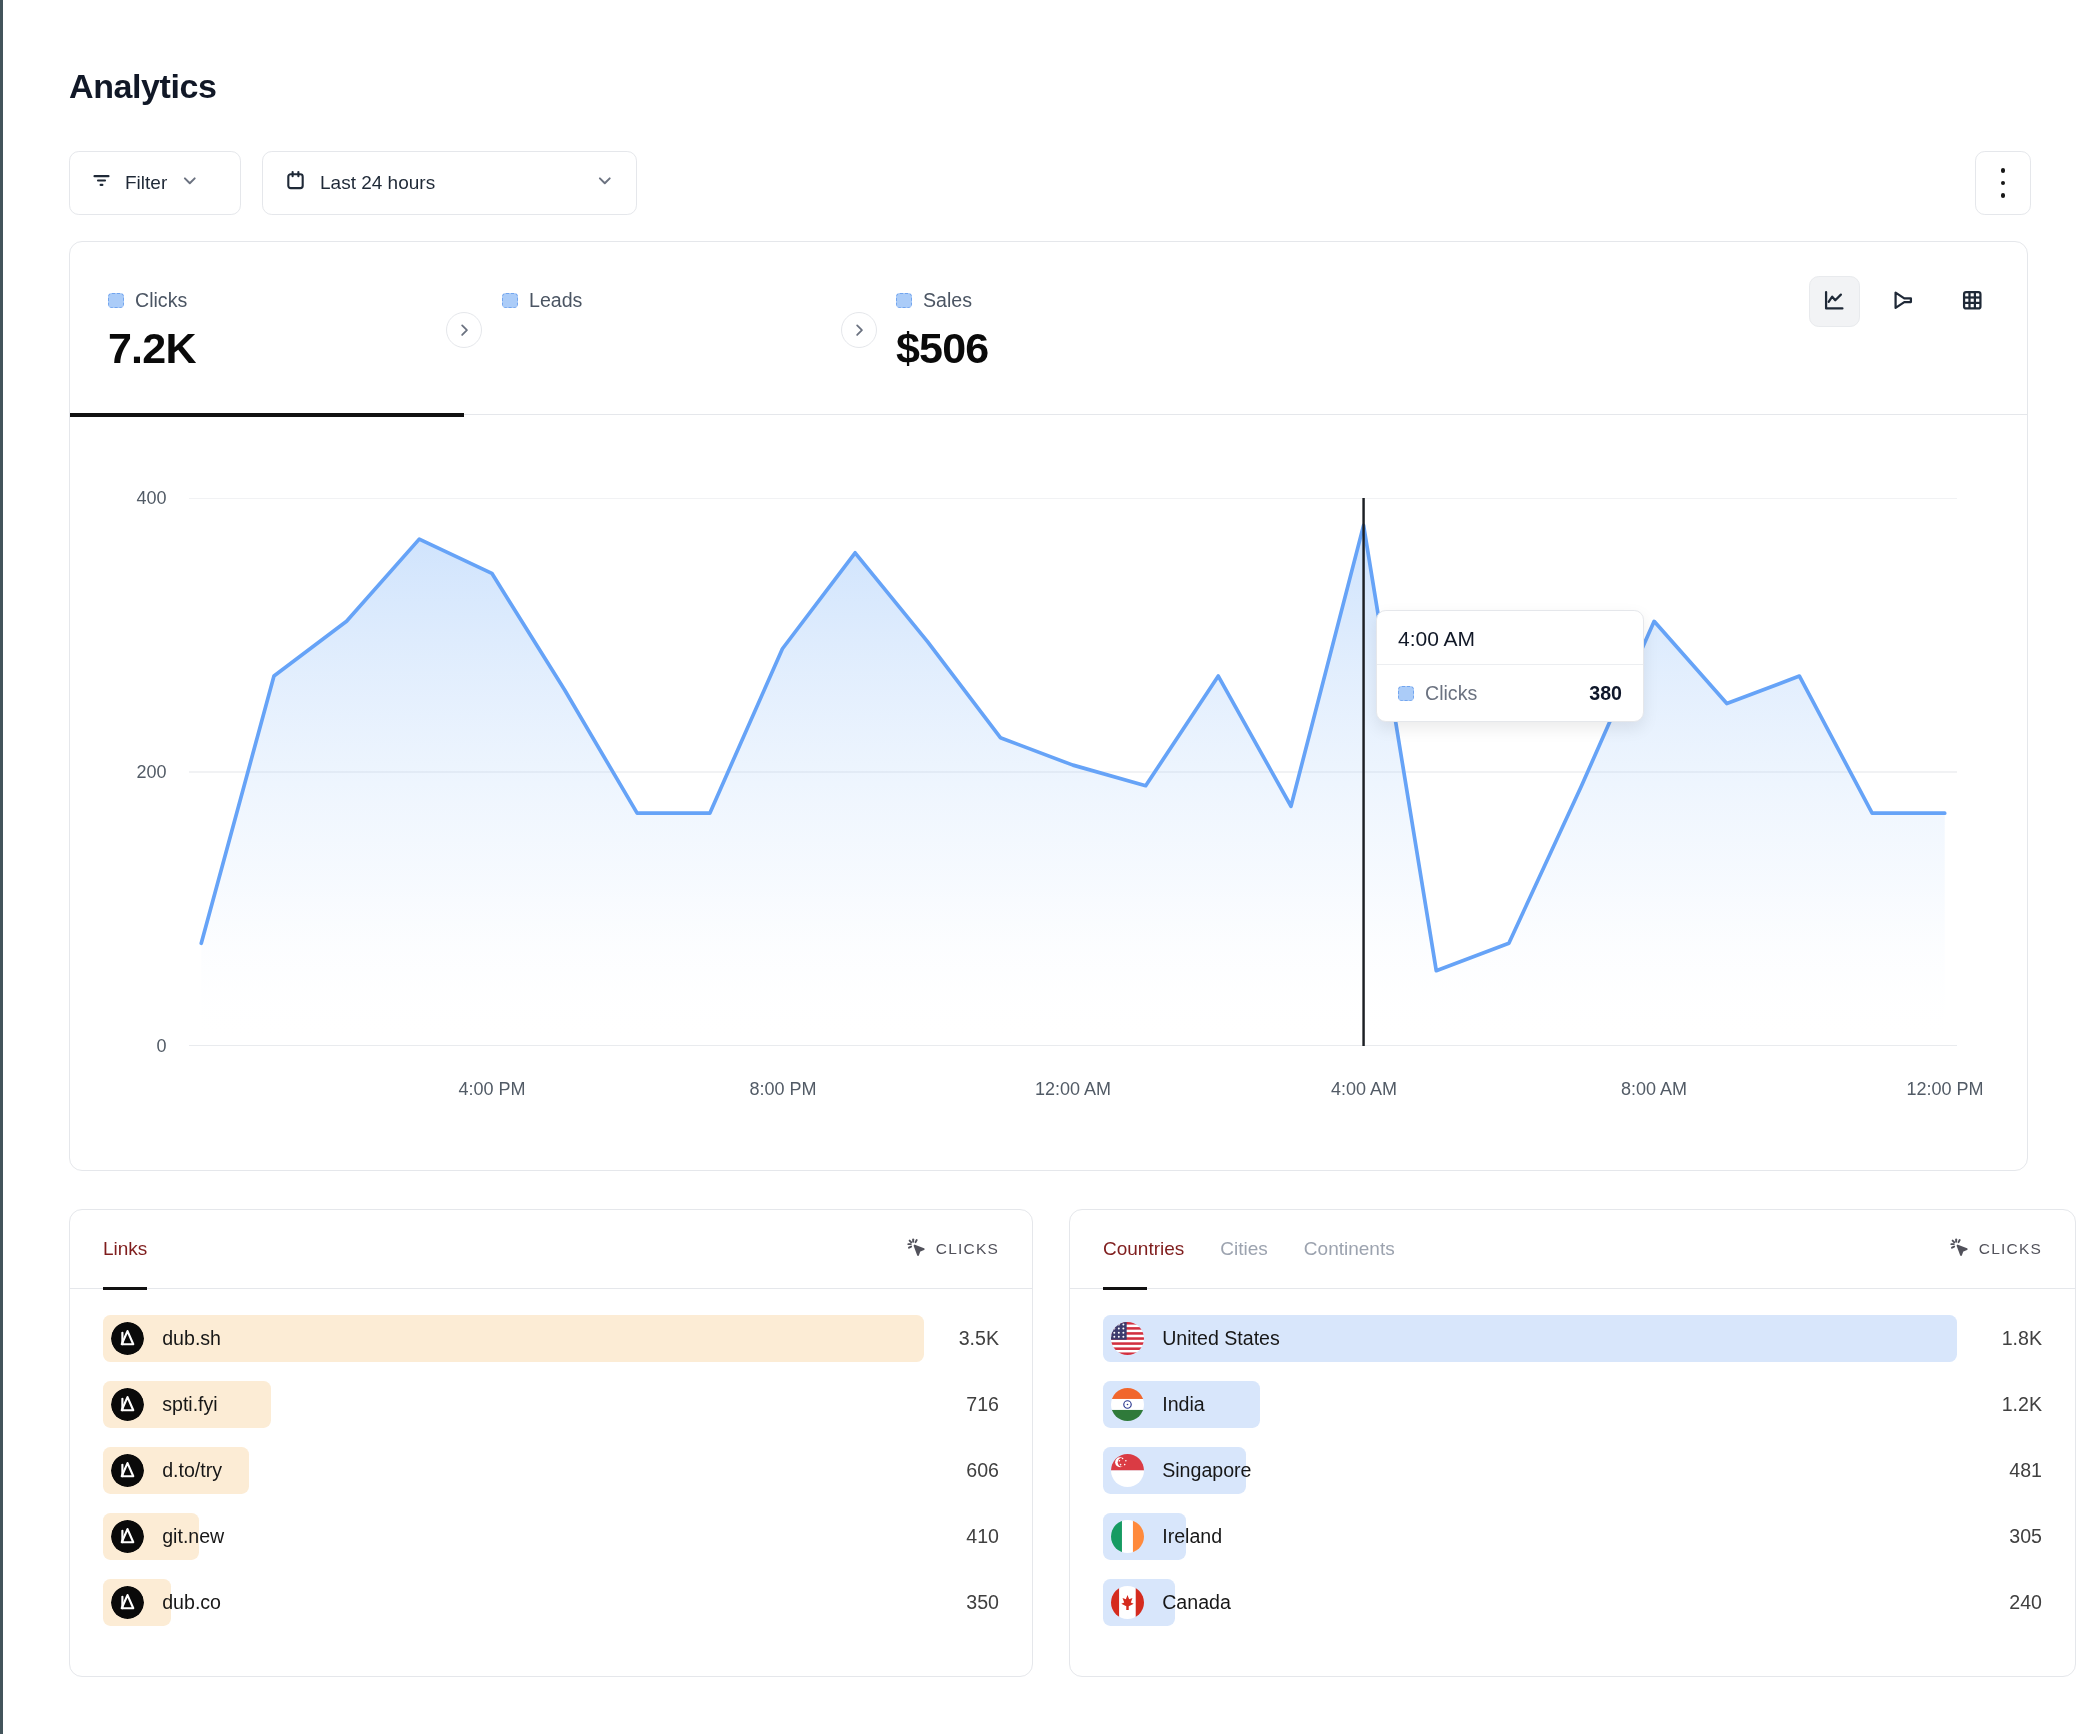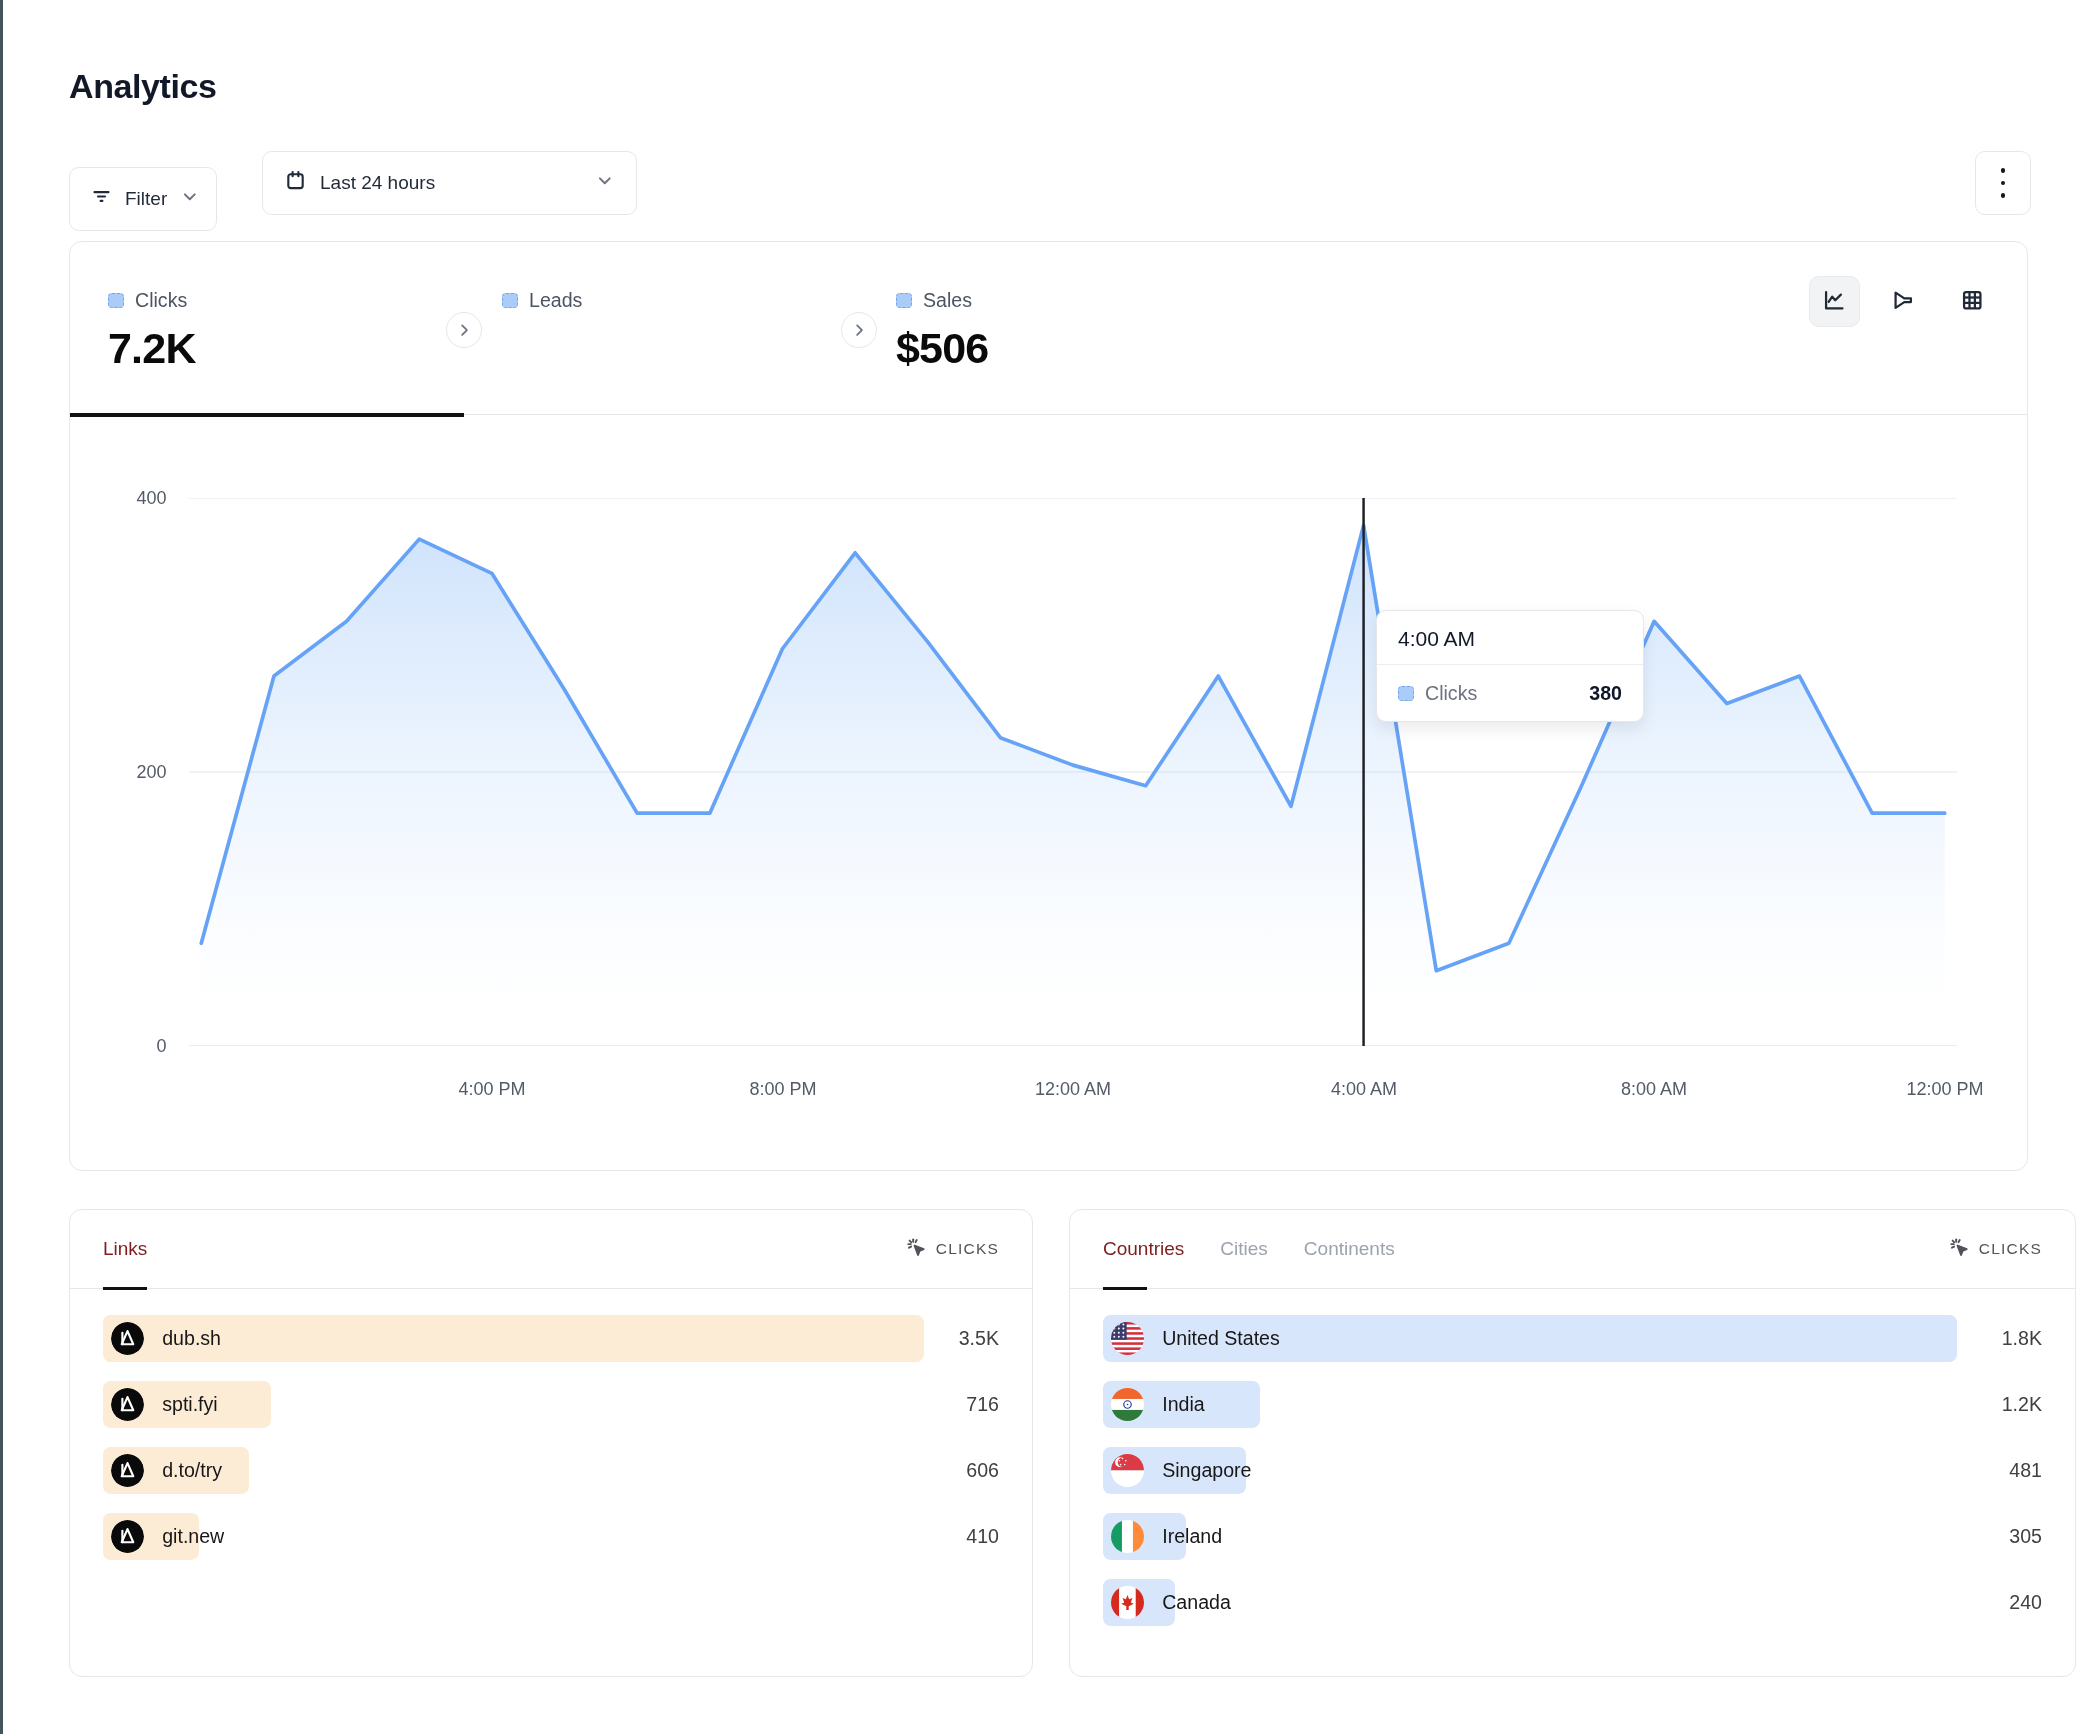--- a/index.html
+++ b/index.html
@@ -6,21 +6,21 @@
   html,body { background:#ffffff; }
   body { font-family: "Liberation Sans", sans-serif; color:#111827; }
   .page { position:relative; width:2096px; height:1735px; background:#fff; overflow:hidden; }
   .edge { position:absolute; left:0; top:0; width:2.5px; height:100%; background:#43545b; }
 
   .page-title { position:absolute; left:69px; top:67px; font-size:34px; font-weight:bold; letter-spacing:-0.4px; color:#111827; }
 
   
   .toolbar-btn { position:absolute; top:151px; height:64px; background:#fff; border:1.4px solid #e5e7eb; border-radius:9.8px;
     display:flex; align-items:center; gap:13px; padding:0 21px; font-size:19px; color:#1f2937; cursor:pointer; }
-  .btn-filter { left:69px; width:148px;margin-top:16px; }
+  .btn-filter { left:69px; width:172px; }
   .btn-range  { left:262px; width:375px; justify-content:flex-end; }
   .btn-range .chev { margin-left:auto; }
   .btn-kebab  { left:1975px; width:56px; padding:0; justify-content:center; }
   .kebab-dots { display:flex; flex-direction:column; gap:7.4px; }
   .kebab-dots i { width:4.9px; height:4.9px; border-radius:50%; background:#171717; }
 
   
   .chart-card { position:absolute; left:69px; top:241px; width:1959px; height:930px; border:1.4px solid #e5e7eb; border-radius:13px; background:#fff; }
   .stats-row { position:absolute; left:0; top:0; width:100%; height:173px; border-bottom:1.4px solid #e5e7eb; border-radius:13px 13px 0 0; }
   .stats-tabs { position:absolute; left:0; top:0; height:173px; display:flex; }
@@ -281,20 +281,32 @@
           <span class="row-icon">
             <svg width="33" height="33" viewBox="0 0 40 40">
               <circle cx="20" cy="20" r="20" fill="#0a0a0a"></circle>
               <path d="M20 11 L27 27 L13 27 Z" fill="none" stroke="#fff" stroke-width="2.6" stroke-linejoin="round"></path>
               <line x1="13.8" y1="27" x2="13.8" y2="13" stroke="#fff" stroke-width="2.6" stroke-linecap="round"></line>
             </svg>
           </span>
           <span class="row-label">git.new</span>
           <span class="row-value">410</span>
         </div>
+        <div class="row">
+          <div class="row-bar peach" style="width: 7.6%;"></div>
+          <span class="row-icon">
+            <svg width="33" height="33" viewBox="0 0 40 40">
+              <circle cx="20" cy="20" r="20" fill="#0a0a0a"></circle>
+              <path d="M20 11 L27 27 L13 27 Z" fill="none" stroke="#fff" stroke-width="2.6" stroke-linejoin="round"></path>
+              <line x1="13.8" y1="27" x2="13.8" y2="13" stroke="#fff" stroke-width="2.6" stroke-linecap="round"></line>
+            </svg>
+          </span>
+          <span class="row-label">dub.co</span>
+          <span class="row-value">350</span>
+        </div>
       </div>
   </section>
 
   <section class="panel panel-countries">
     <div class="panel-head" id="countries-tabs">
         <div class="panel-tab active">Countries</div>
         <div class="panel-tab">Cities</div>
         <div class="panel-tab">Continents</div>
         <div class="metric">
           <span><svg width="23" height="23" viewBox="0 0 24 24" fill="none" stroke="#52525b" stroke-width="2" stroke-linecap="round" stroke-linejoin="round">

